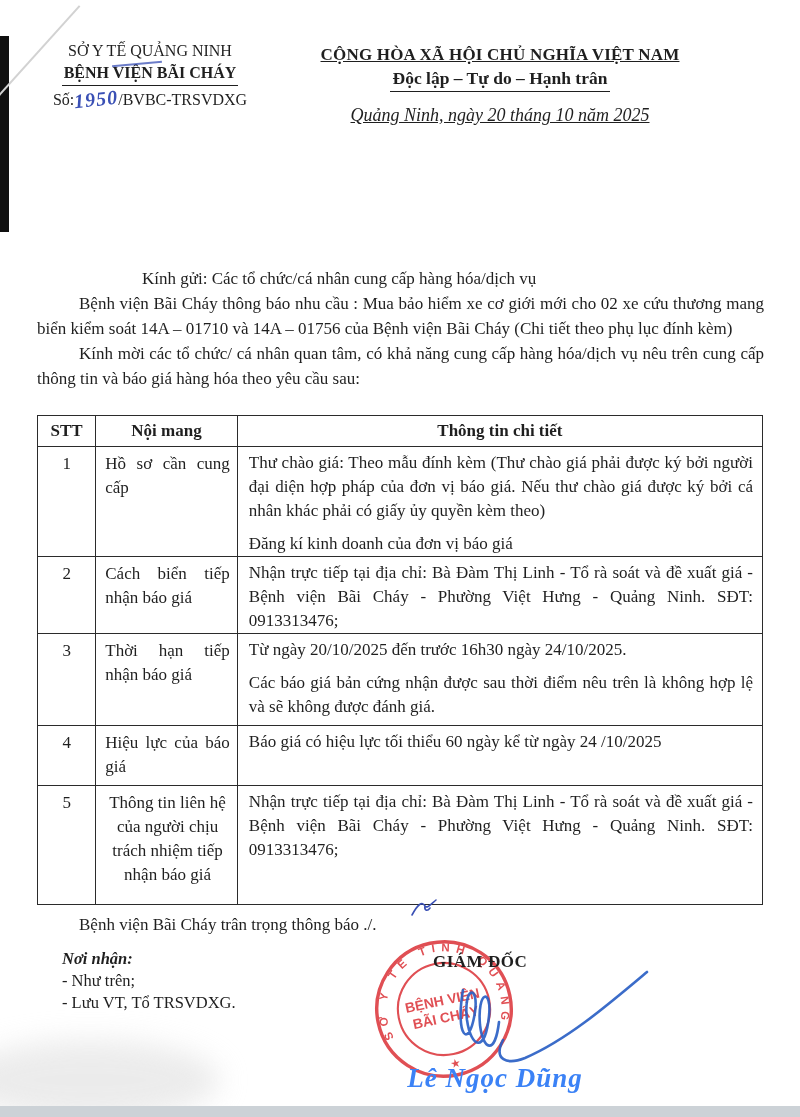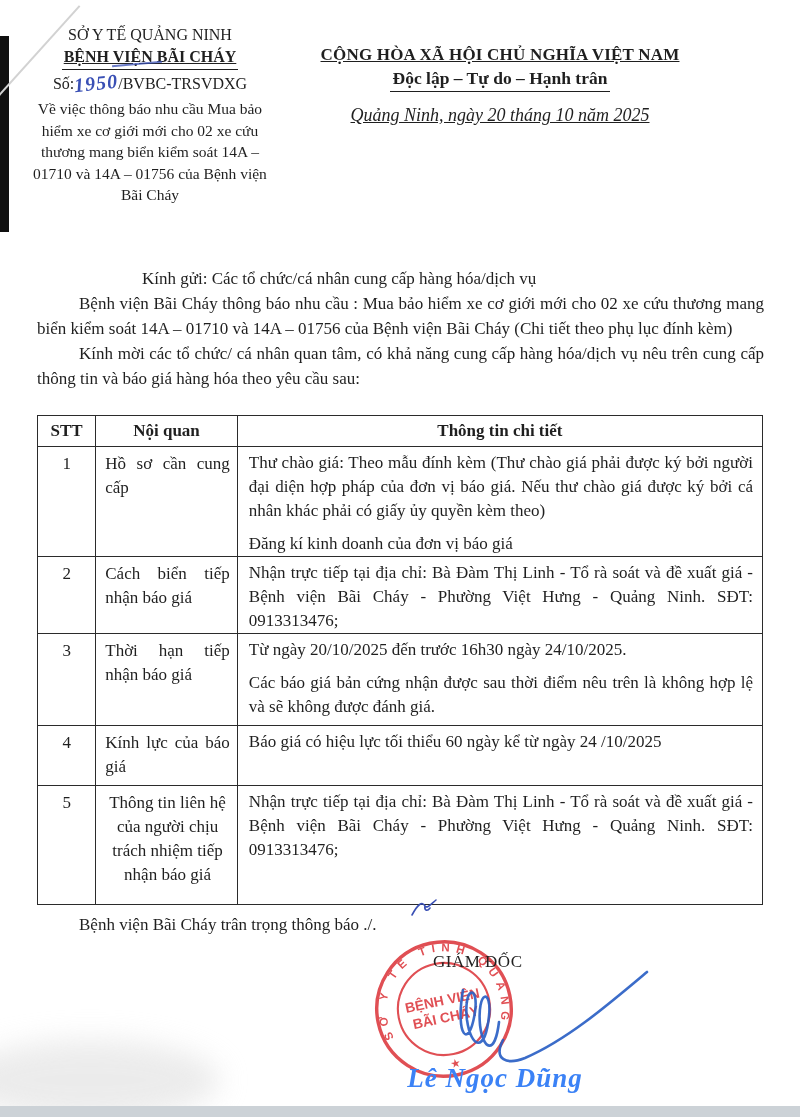--- a/index.html
+++ b/index.html
@@ -9,22 +9,22 @@
 
   
   .edge-strip-left{position:absolute;left:0;top:36px;width:9px;height:196px;background:#101010;}
   .corner-line{position:absolute;left:-6px;top:100px;width:128px;height:2px;background:#d2d2d2;
                transform:rotate(-48deg);transform-origin:left center;}
   .shadow-bottom-left{position:absolute;left:-40px;top:1040px;width:260px;height:80px;background:#dcdcdc;
                       border-radius:50%;filter:blur(14px);opacity:.55;}
   .bottom-strip{position:absolute;left:0;top:1106px;width:800px;height:11px;background:#ccd2d7;}
 
   
-  .hdr-left{position:absolute;left:30px;top:24px;width:240px;text-align:center;line-height:22px;font-size:16px;}
-  .org-name{font-weight:bold;display:inline-block;border-bottom:1.6px solid #1f1f1f;padding:0 2px 1px 2px;text-decoration:underline;}
+  .hdr-left{position:absolute;left:30px;top:40px;width:240px;text-align:center;line-height:22px;font-size:16px;}
+  .org-name{font-weight:bold;display:inline-block;border-bottom:1.6px solid #1f1f1f;padding:0 2px 1px 2px;}
   .num-line{margin-top:1px;white-space:nowrap;}
   .hand-number{display:inline-block;color:#3a50b5;font-style:italic;font-weight:600;font-size:20px;
                letter-spacing:1px;transform:rotate(-6deg);position:relative;top:1px;}
   .hand-overline{position:absolute;left:112px;top:63px;width:50px;height:2px;background:#3a50b5;
                  opacity:.75;transform:rotate(-5deg);}
   .subject{margin-top:3px;font-size:15.5px;line-height:21.5px;}
 
   
   .hdr-right{position:absolute;left:295px;top:45px;width:410px;text-align:center;text-decoration:underline;}
   .national{font-weight:bold;font-size:17px;letter-spacing:.2px;}
@@ -48,61 +48,60 @@
   .c-det p + p{margin-top:9px;}
   tr.r1 td{height:95px;} tr.r2 td{height:65px;} tr.r3 td{height:85px;}
   tr.r4 td{height:53px;} tr.r5 td{height:112px;}
 
   .closing{margin-top:7px;text-indent:42px;position:relative;}
   .tick{position:absolute;left:330px;top:-14px;}
 
   
   .recipients{position:absolute;left:62px;top:948px;font-size:16.5px;line-height:22px;}
   .recipients-label{font-weight:bold;font-style:italic;}
-  .signer-title{position:absolute;left:433px;top:952px;font-size:17px;font-weight:normal;letter-spacing:.5px;z-index:4;}
+  .signer-title{position:absolute;left:433px;top:952px;font-size:17px;font-weight:bold;letter-spacing:.5px;z-index:4;}
   .stamp-wrap{position:absolute;left:372px;top:937px;width:144px;height:144px;transform:rotate(-12deg);
               opacity:.9;z-index:2;}
   .sig-wrap{position:absolute;left:425px;top:948px;width:240px;height:132px;z-index:3;}
   .signer-name{position:absolute;left:405px;top:1063px;width:180px;text-align:center;z-index:4;
                color:#3b82f6;font-style:italic;font-weight:bold;font-size:27px;letter-spacing:1px;}
 </style>
 </head>
 <body>
 
 <div class="page">
 
   <div class="edge-strip-left"></div>
   <div class="corner-line"></div>
   <div class="shadow-bottom-left"></div>
   <div class="bottom-strip"></div>
 
   <div class="hdr-left">
     <div>SỞ Y TẾ QUẢNG NINH</div>
     <div><span class="org-name">BỆNH VIỆN BÃI CHÁY</span></div>
     <div class="num-line"><span>Số:</span><span class="hand-number">1950</span><span>/BVBC-TRSVDXG</span></div>
-    <div class="subject">Về việc thông báo nhu cầu Mua bảo hiểm xe cơ giới mới cho 02 xe cứu thương mang biển kiểm soát 14A – 01710 và 14A – 01756 của Bệnh viện Bãi Cháy</div>
   </div>
   <div class="hand-overline"></div>
 
   <div class="hdr-right">
     <div class="national">CỘNG HÒA XÃ HỘI CHỦ NGHĨA VIỆT NAM</div>
     <div><span class="motto">Độc lập – Tự do – Hạnh trân</span></div>
     <div class="place-date">Quảng Ninh, ngày 20 tháng 10 năm 2025</div>
   </div>
 
   <div class="content">
     <div class="salutation">Kính gửi: Các tổ chức/cá nhân cung cấp hàng hóa/dịch vụ</div>
     <p class="para">Bệnh viện Bãi Cháy thông báo nhu cầu : Mua bảo hiểm xe cơ giới mới cho 02 xe cứu thương mang biển kiểm soát 14A – 01710 và 14A – 01756 của Bệnh viện Bãi Cháy (Chi tiết theo phụ lục đính kèm)</p>
     <p class="para">Kính mời các tổ chức/ cá nhân quan tâm, có khả năng cung cấp hàng hóa/dịch vụ nêu trên cung cấp thông tin và báo giá hàng hóa theo yêu cầu sau:</p>
 
     <table class="doc-table">
       <tbody>
           <tr>
         <th class="c-stt">STT</th>
-        <th>Nội quan</th>
+        <th>Nội mang</th>
         <th>Thông tin chi tiết</th>
       </tr>
       <tr class="r1">
         <td class="c-stt">1</td>
         <td class="c-topic">Hồ sơ cần cung cấp</td>
         <td class="c-det">
           <p>Thư chào giá: Theo mẫu đính kèm (Thư chào giá phải được ký bởi người đại diện hợp pháp của đơn vị báo giá. Nếu thư chào giá được ký bởi cá nhân khác phải có giấy ủy quyền kèm theo)</p>
           <p>Đăng kí kinh doanh của đơn vị báo giá</p>
         </td>
       </tr>
@@ -116,21 +115,21 @@
       <tr class="r3">
         <td class="c-stt">3</td>
         <td class="c-topic">Thời hạn tiếp nhận báo giá</td>
         <td class="c-det">
           <p>Từ ngày 20/10/2025 đến trước 16h30 ngày 24/10/2025.</p>
           <p>Các báo giá bản cứng nhận được sau thời điểm nêu trên là không hợp lệ và sẽ không được đánh giá.</p>
         </td>
       </tr>
       <tr class="r4">
         <td class="c-stt">4</td>
-        <td class="c-topic">Kính lực của báo giá</td>
+        <td class="c-topic">Hiệu lực của báo giá</td>
         <td class="c-det">
           <p>Báo giá có hiệu lực tối thiểu 60 ngày kể từ ngày 24 /10/2025</p>
         </td>
       </tr>
       <tr class="r5">
         <td class="c-stt">5</td>
         <td class="c-topic no-just">Thông tin liên hệ của người chịu trách nhiệm tiếp nhận báo giá</td>
         <td class="c-det">
           <p>Nhận trực tiếp tại địa chỉ: Bà Đàm Thị Linh - Tổ rà soát và đề xuất giá - Bệnh viện Bãi Cháy - Phường Việt Hưng - Quảng Ninh. SĐT: 0913313476;</p>
         </td>
@@ -141,20 +140,25 @@
     <div class="closing">
       <span>Bệnh viện Bãi Cháy trân trọng thông báo ./.</span>
       <span class="tick">
         <svg width="30" height="20" viewBox="0 0 30 20">
           <path d="M3,17 C9,6 13,3 16,8 C18,11 22,6 27,2 M16,8 C15,12 18,14 21,10" fill="none" stroke="#3a50b5" stroke-width="1.6" stroke-linecap="round"></path>
         </svg>
       </span>
     </div>
   </div>
 
+  <div class="recipients">
+    <div class="recipients-label">Nơi nhận:</div>
+    <div>- Như trên;</div>
+    <div>- Lưu VT, Tổ TRSVDXG.</div>
+  </div>
 
   <div class="signer-title">GIÁM ĐỐC</div>
 
   <div class="stamp-wrap">
     <svg width="144" height="144" viewBox="0 0 150 150">
       <circle cx="75" cy="75" r="70" fill="none" stroke="#dd3d42" stroke-width="3.6"></circle>
       <circle cx="75" cy="75" r="48" fill="none" stroke="#dd3d42" stroke-width="2.2"></circle>
       <path id="ringArc" d="M 18.6 95.5 A 60 60 0 1 1 131.4 95.5" fill="none"></path>
       <text font-size="12" font-weight="bold" fill="#dd3d42" font-family="Liberation Sans, sans-serif" letter-spacing="1.5">
         <textPath href="#ringArc" startOffset="2" textLength="295">SỞ Y TẾ TỈNH QUẢNG NINH</textPath>

